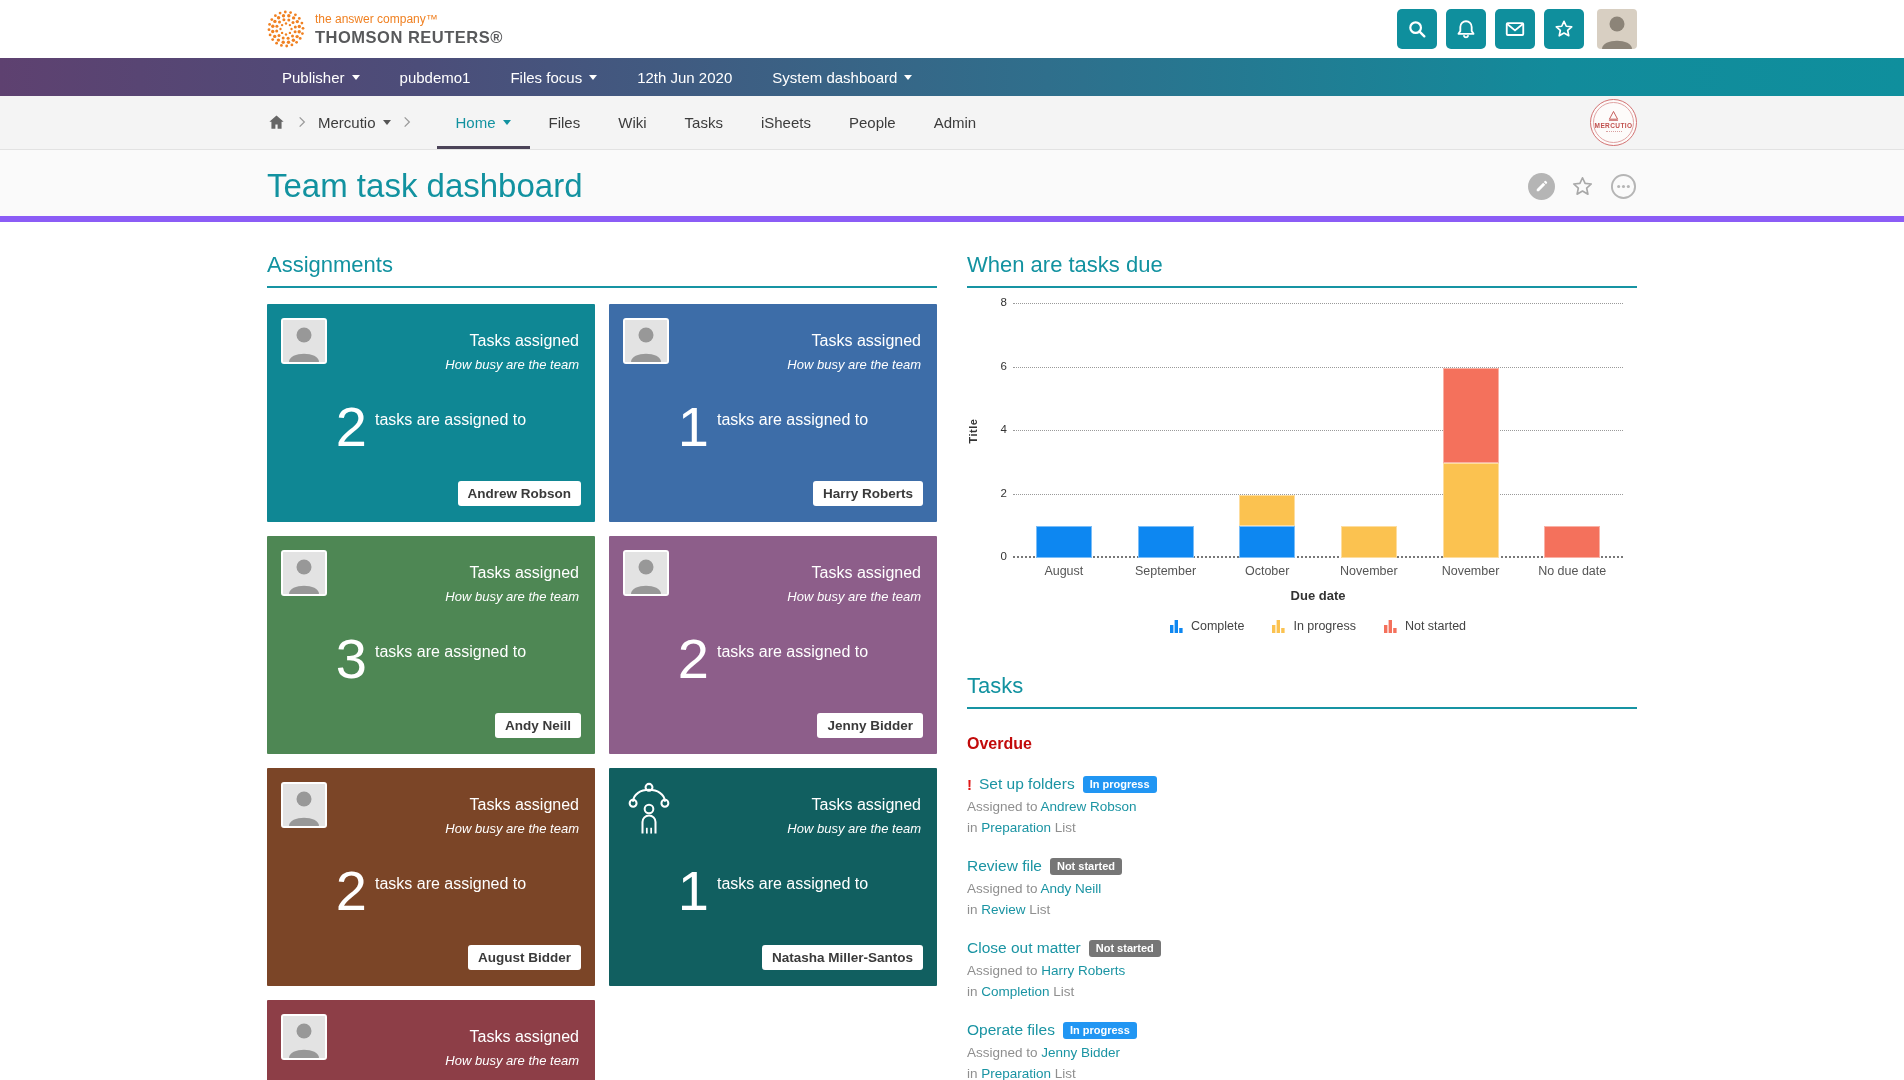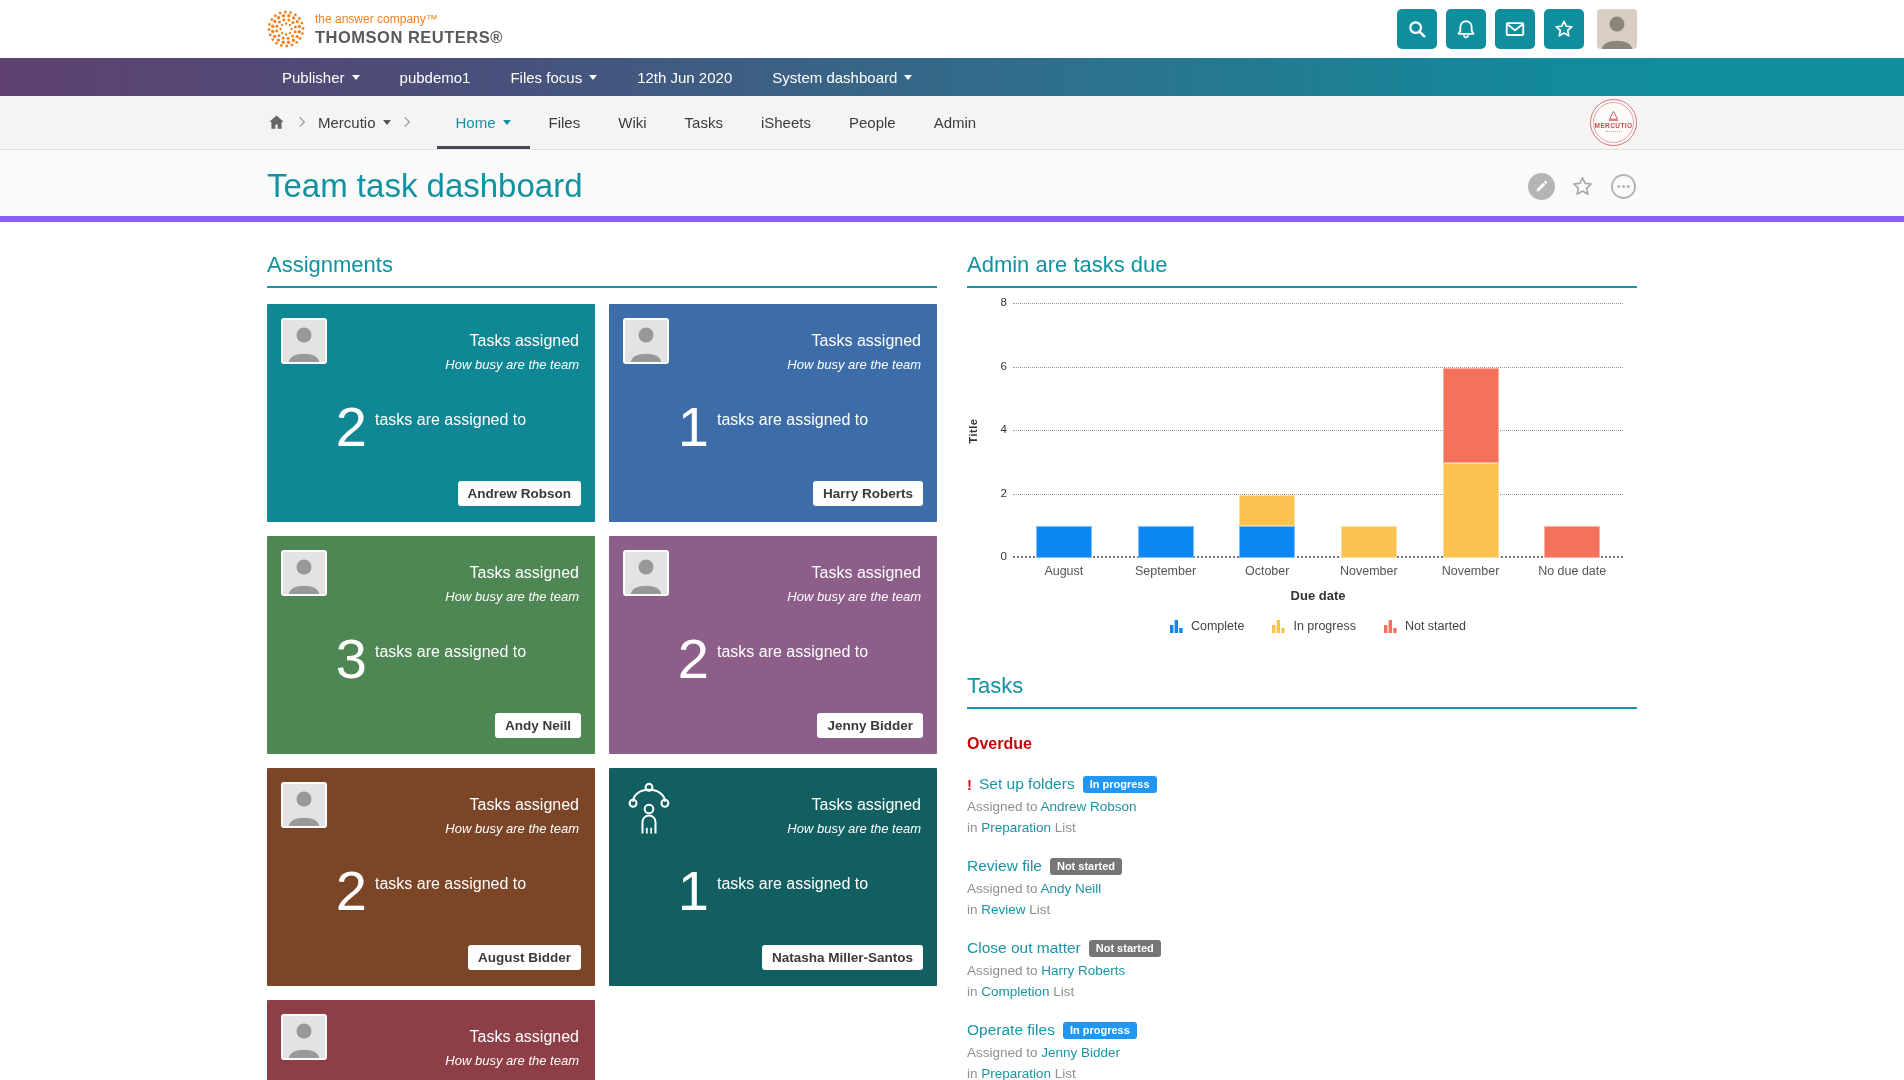--- a/index.html
+++ b/index.html
@@ -458,21 +458,21 @@
     </div>
 
     <div class="card-title">Tasks assigned</div>
     <div class="card-sub">How busy are the team</div>
 
   </div>
 </div>
     </section>
 
     <section class="col">
-      <h2 class="sec-h">Admin are tasks due</h2>
+      <h2 class="sec-h">When are tasks due</h2>
       <div class="chart" id="chart">
         <div class="plot" id="plot">
           <div class="ylabel" id="ylabel">Title</div>
         <div class="gridline zero" style="bottom: 0px;">
               <span class="tick-label">0</span>
             </div>
             <div class="gridline" style="bottom: 63.5px;">
               <span class="tick-label">2</span>
             </div>
             <div class="gridline" style="bottom: 127px;">

